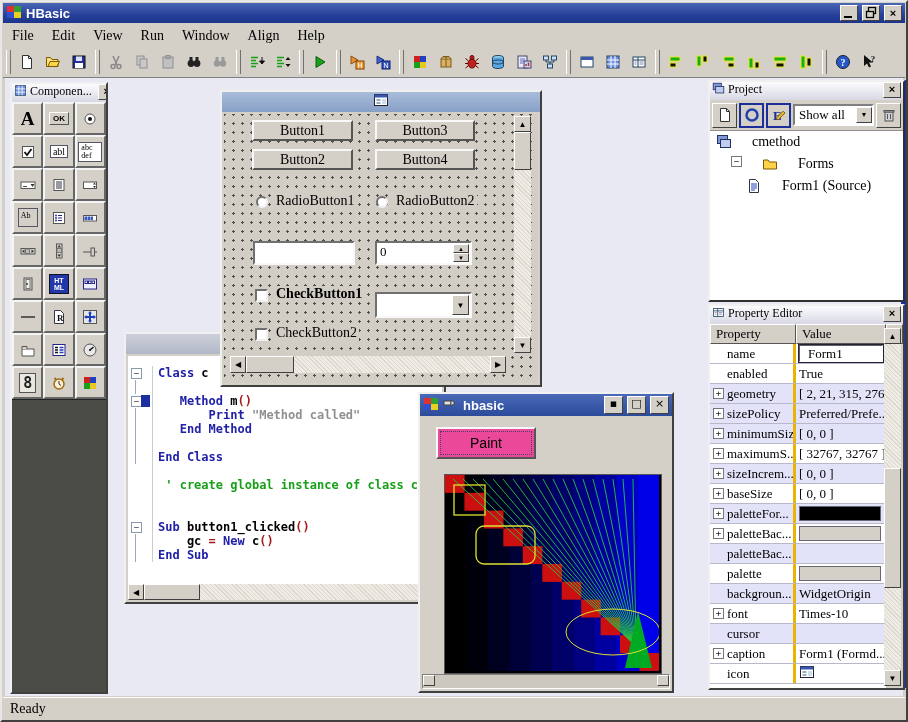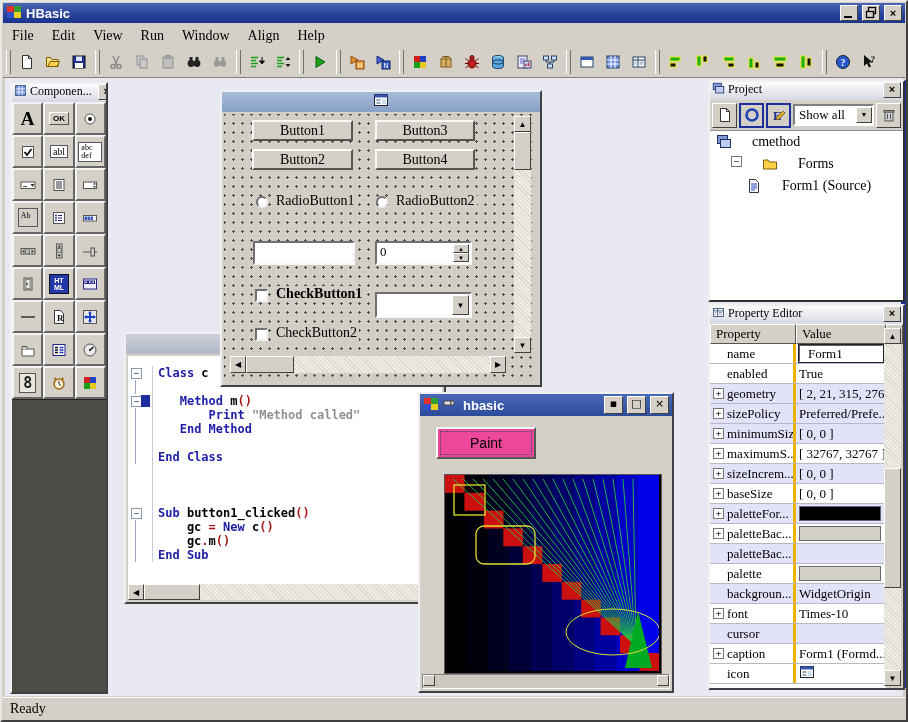--- a/index.html
+++ b/index.html
@@ -582,39 +582,39 @@
         <div class="cl">
           <span class="mgn rail"></span>
           <span class="ct"><span class="kw">End Class</span></span>
         </div>
         <div class="cl">
           <span class="mgn"></span>
           <span class="ct"></span>
         </div>
         <div class="cl">
           <span class="mgn"></span>
+          <span class="ct"><span class="cmt"> ' create global instance of class c</span></span>
+        </div>
+        <div class="cl">
+          <span class="mgn"></span>
           <span class="ct"></span>
         </div>
         <div class="cl">
           <span class="mgn"></span>
           <span class="ct"></span>
         </div>
         <div class="cl">
           <span class="mgn">
             <span class="fm">−</span>
           </span>
           <span class="ct"><span class="kw">Sub</span><span class="pl"> button1_clicked</span><span class="rd">()</span></span>
         </div>
         <div class="cl">
           <span class="mgn rail"></span>
           <span class="ct"><span class="pl">    gc </span><span class="rd">=</span><span class="pl"> </span><span class="kw">New</span><span class="pl"> c</span><span class="rd">()</span></span>
-        </div>
-        <div class="cl">
-          <span class="mgn rail"></span>
-          <span class="ct"><span class="pl">    gc</span><span class="rd">.</span><span class="pl">m</span><span class="rd">()</span></span>
         </div>
         <div class="cl">
           <span class="mgn rail"></span>
           <span class="ct"><span class="kw">End Sub</span></span>
         </div>
       </div>
     <div style="position:absolute;left:2px;right:2px;bottom:2px;height:16px;display:flex;">
       <span class="sb" style="width:16px;height:16px;">◀</span>
       <span class="thumb" style="position:static;width:56px;height:16px;"></span>
       <span class="track" style="flex:1;"></span>

